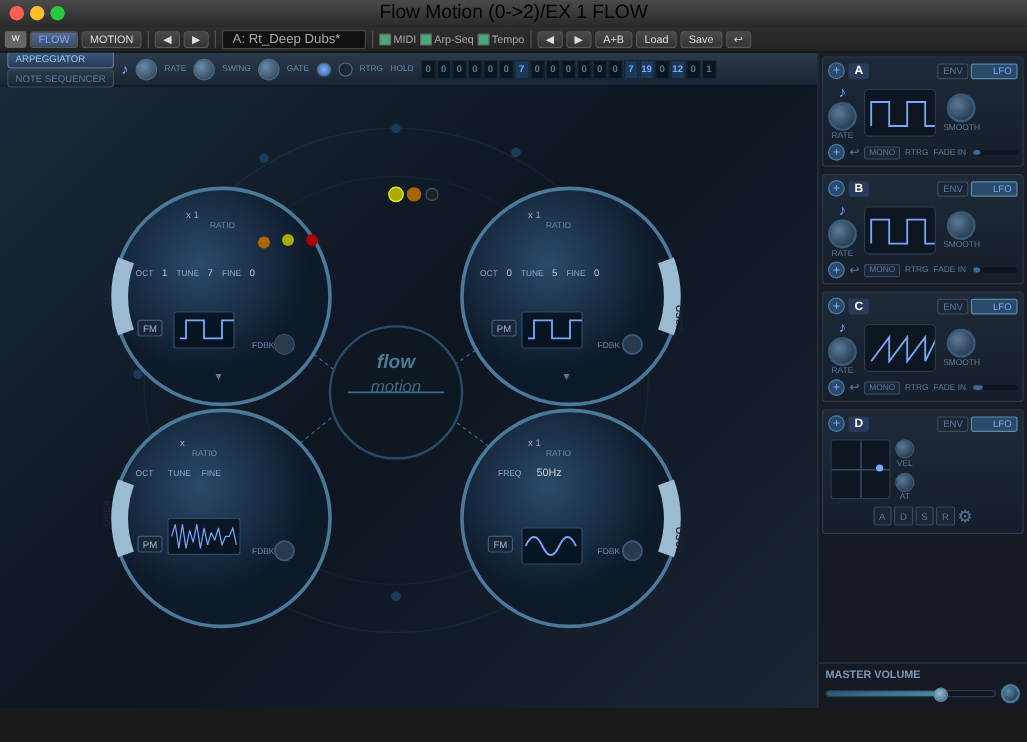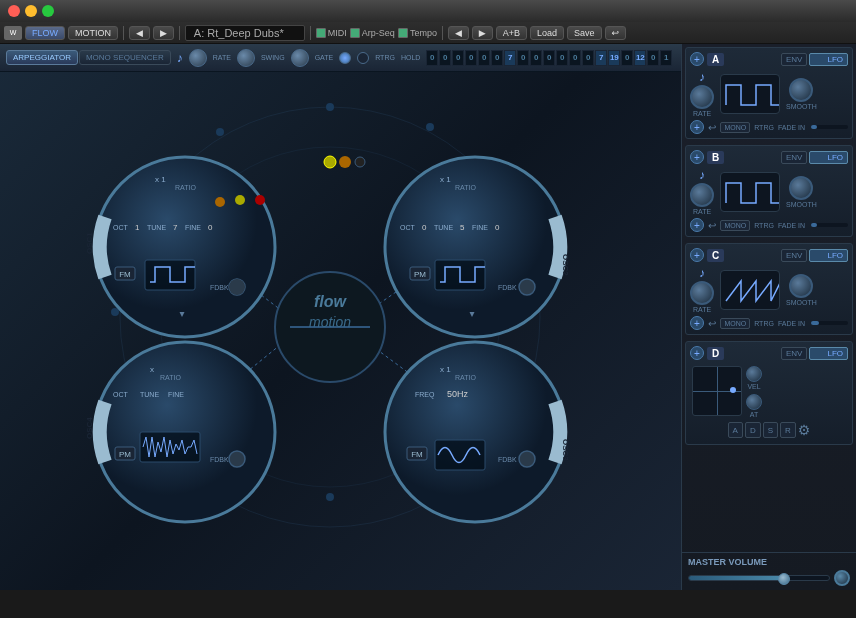--- a/index.html
+++ b/index.html
@@ -379,20 +379,21 @@
   </style>
 </head>
 <body>
 
 <div id="title-bar">
   <div class="traffic-lights">
     <div class="traffic-light tl-red"></div>
     <div class="traffic-light tl-yellow"></div>
     <div class="traffic-light tl-green"></div>
   </div>
+  <span>Flow Motion (0-&gt;2)/EX 1 FLOW</span>
 </div>
 
 <div id="toolbar">
 
   <div style="width:18px;height:14px;background:#666;border-radius:2px;font-size:7px;color:#fff;display:flex;align-items:center;justify-content:center;">W</div>
   <div class="toolbar-btn active">FLOW</div>
   <div class="toolbar-btn">MOTION</div>
   <div class="toolbar-separator"></div>
 
   <div class="toolbar-btn">◀</div>
@@ -420,23 +421,23 @@
   <div class="toolbar-btn">Save</div>
 
   <div class="toolbar-btn">↩</div>
 </div>
 
 <div id="main-content">
 
   <div id="synth-area">
 
     <div id="seq-bar">
-      <div style="display:flex;flex-direction:row;gap:1px;justify-content:flex-end;">
+      <div style="display:flex;flex-direction:column;gap:1px;justify-content:flex-end;">
         <div class="seq-btn">ARPEGGIATOR</div>
-        <div class="seq-btn inactive">MONO SEQUENCER</div>
+        <div class="seq-btn inactive">NOTE SEQUENCER</div>
       </div>
 
       <div style="color:#7af;font-size:12px;">♪</div>
 
       <div class="knob-small"></div>
       <span class="seq-label">RATE</span>
       <div class="knob-small"></div>
       <span class="seq-label">SWING</span>
       <div class="knob-small"></div>
       <span class="seq-label">GATE</span>

